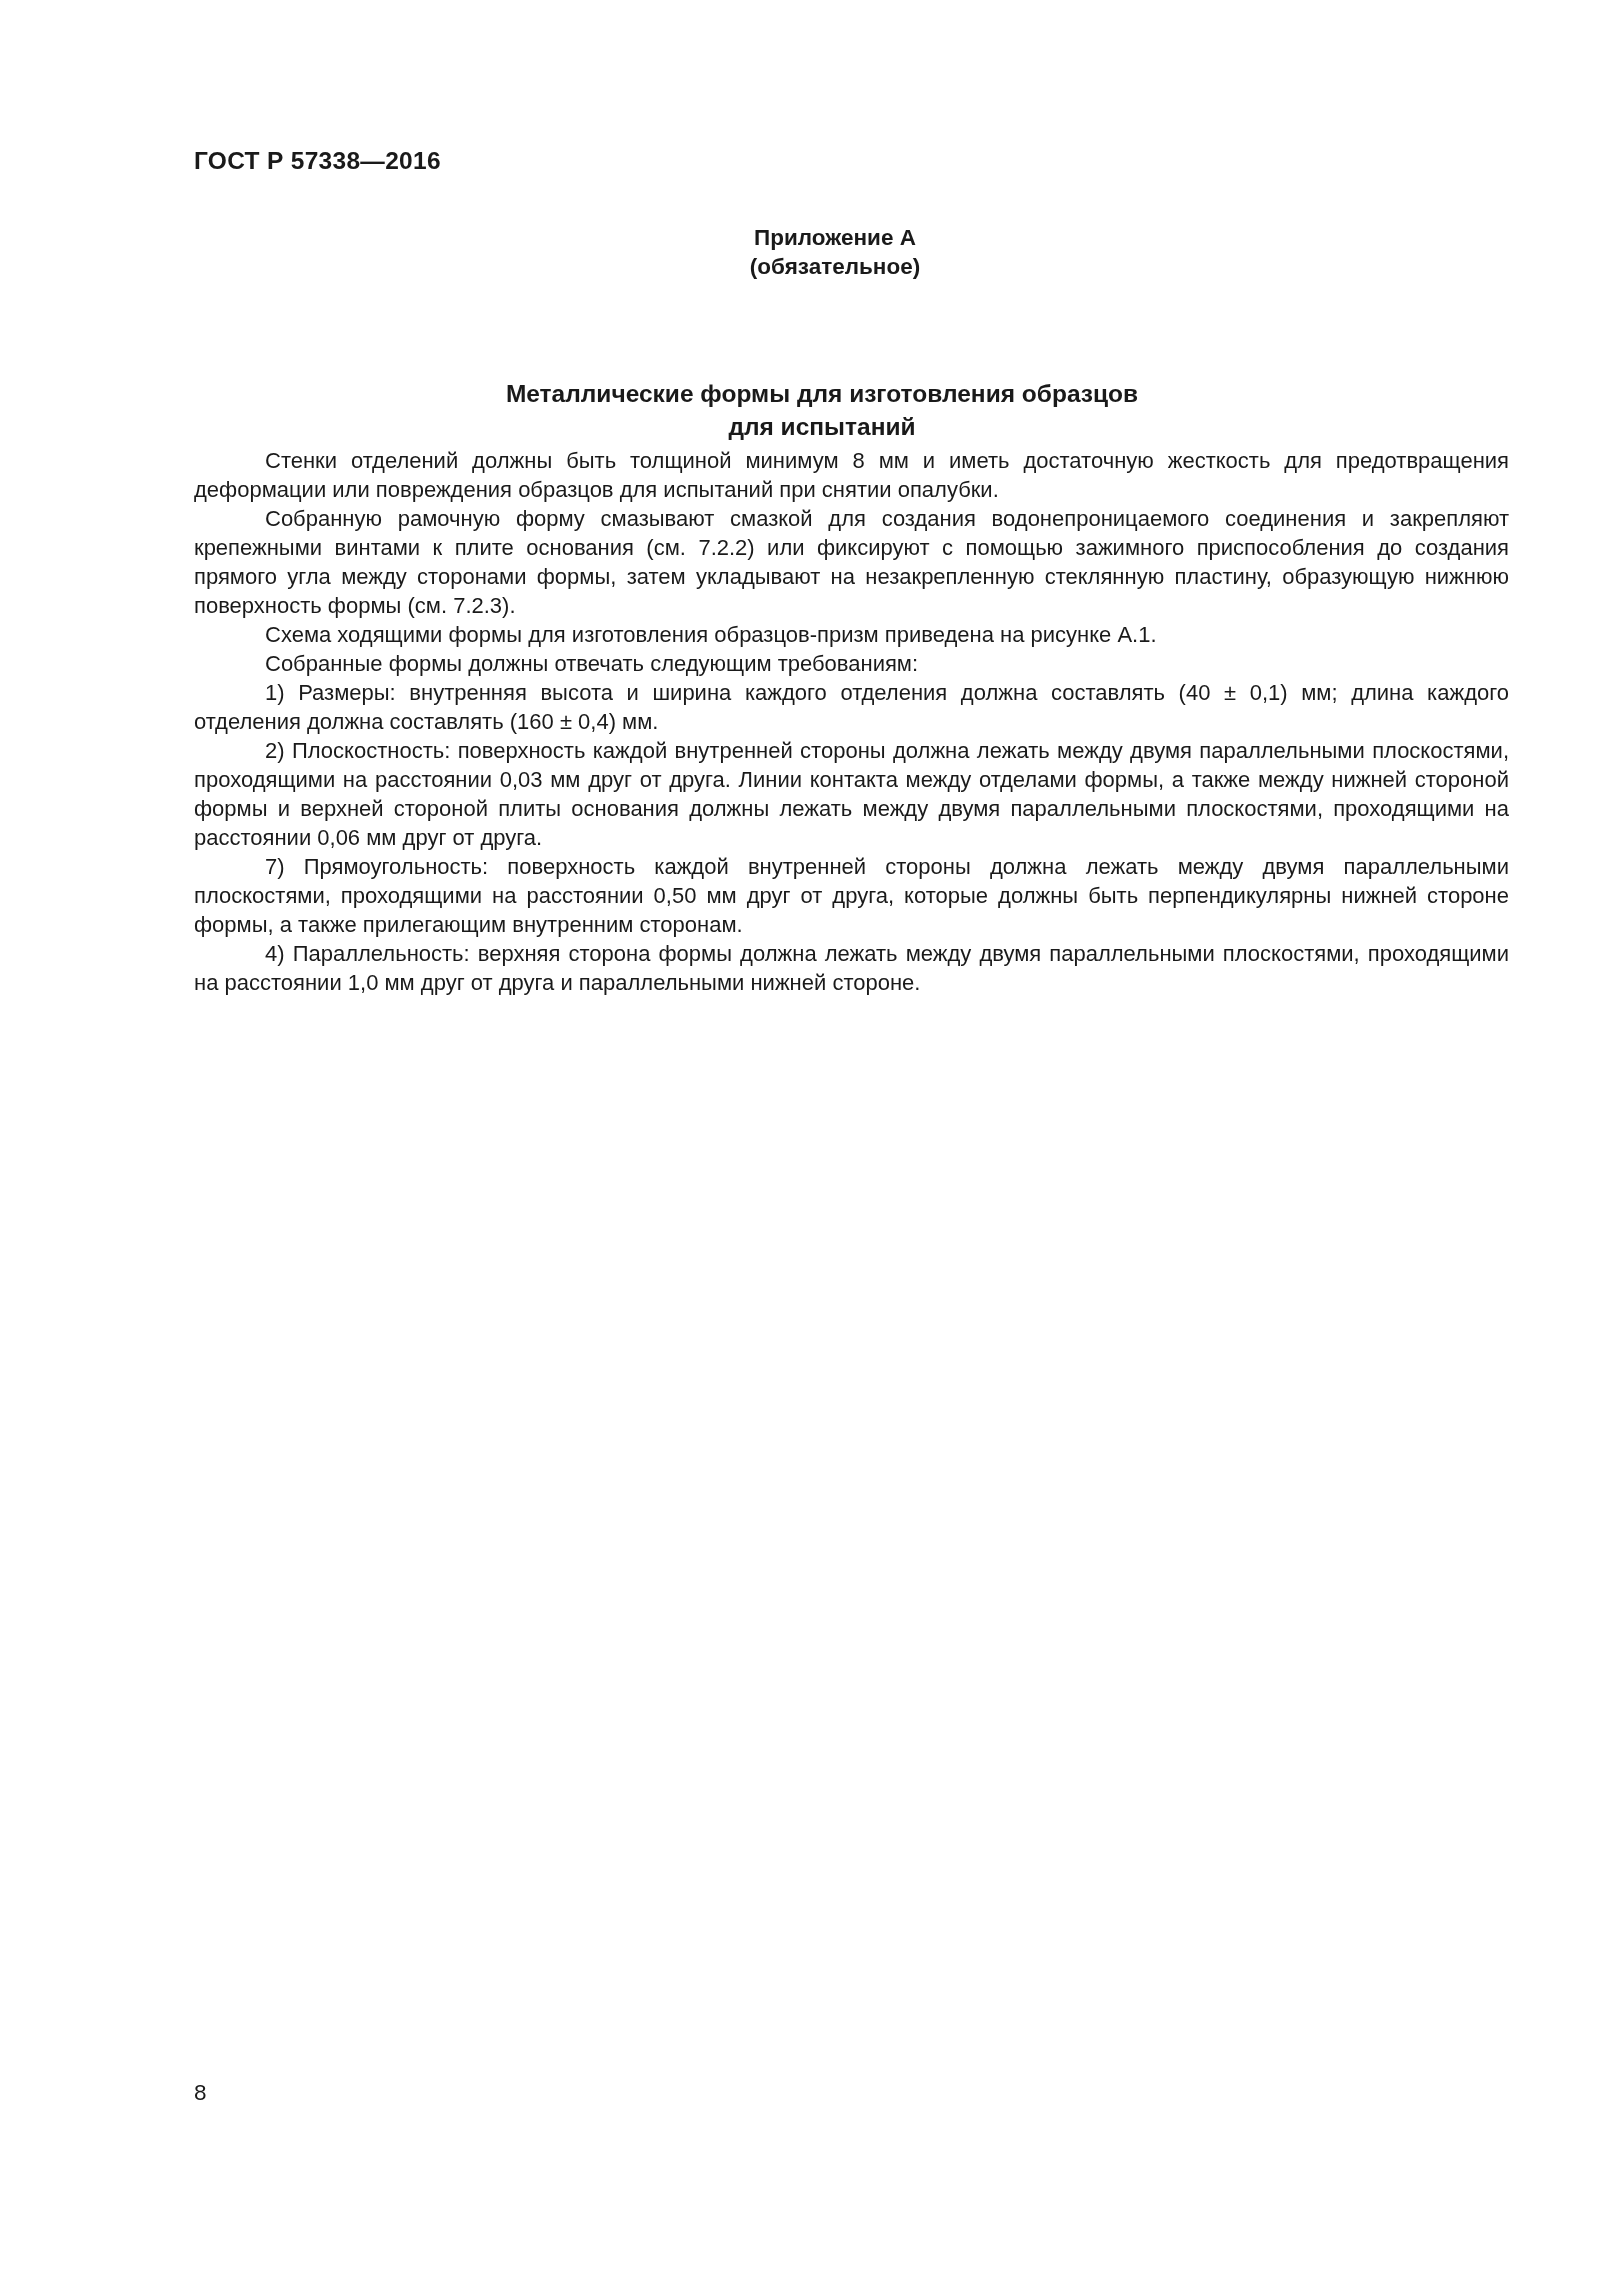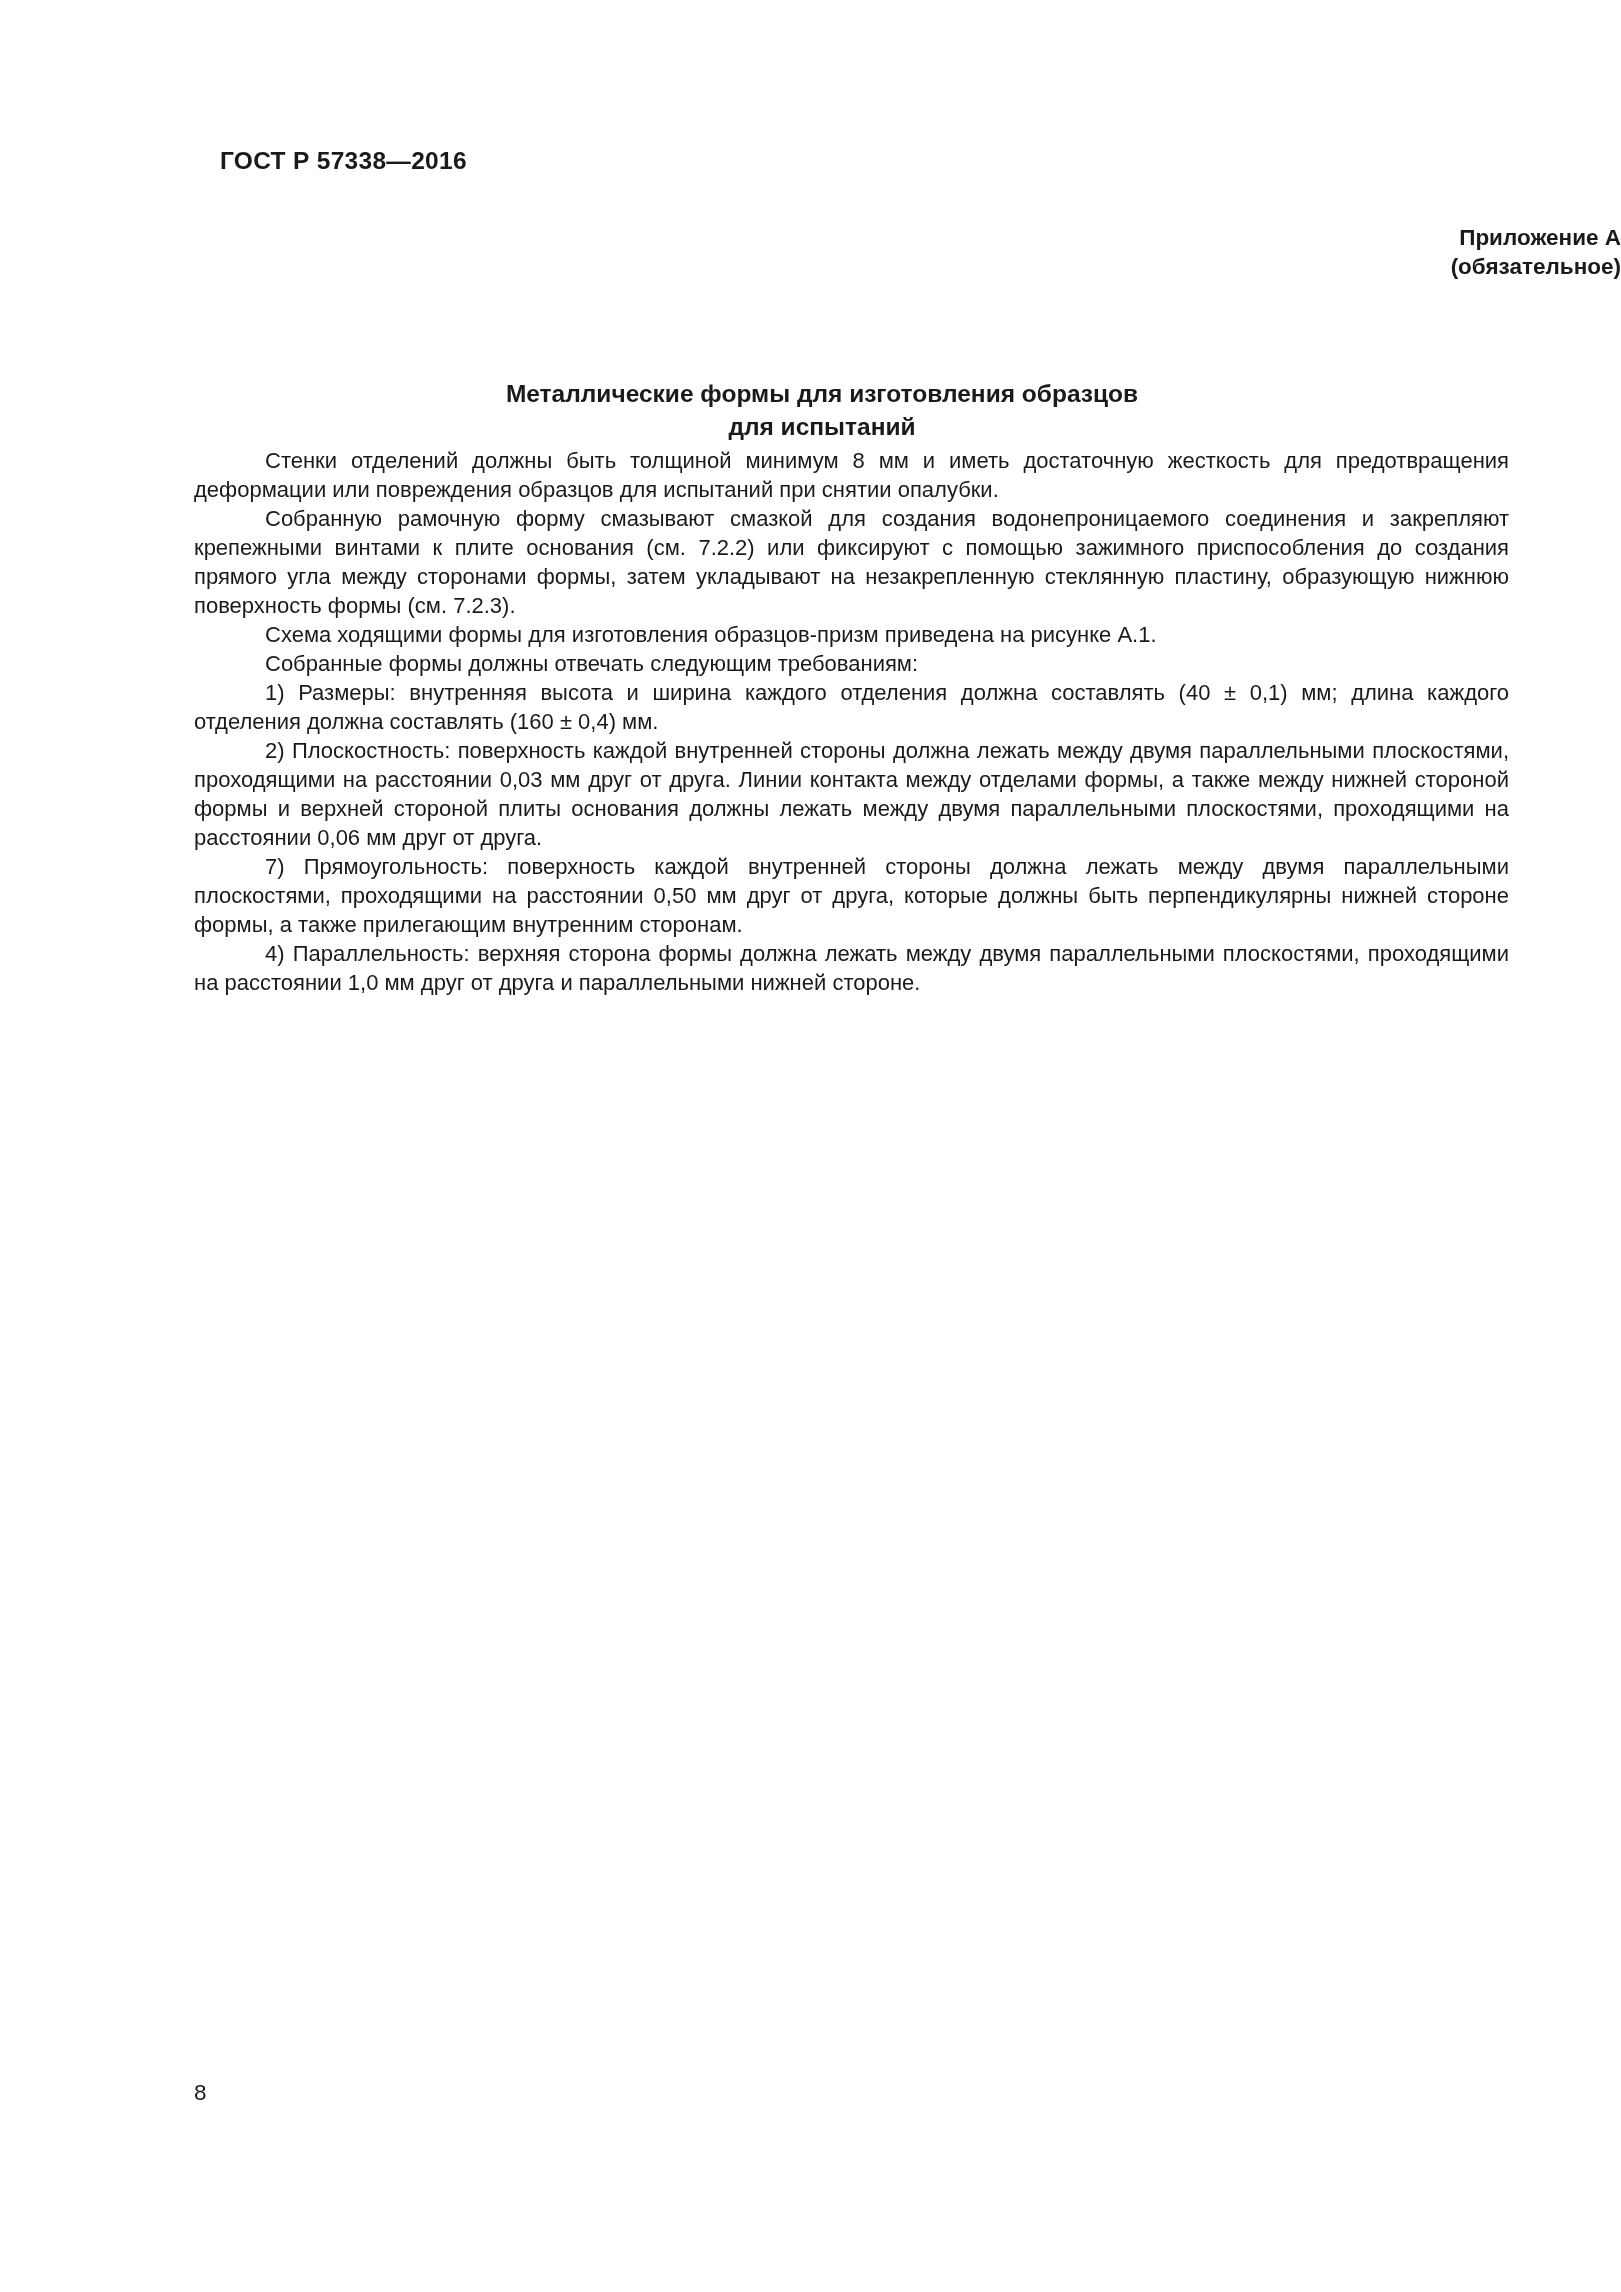--- a/index.html
+++ b/index.html
@@ -2,25 +2,25 @@
 <html><head>
   <meta charset="utf-8">
   <style>
     html, body { margin: 0; padding: 0; background: #ffffff; }
     body {
       width: 1621px; height: 2293px; position: relative; overflow: hidden;
       font-family: "Liberation Sans", sans-serif; color: #1a1a1a;
     }
     .doc-code {
       position: absolute; left: 194px; top: 147px;
-      font-size: 24.5px; font-weight: bold; letter-spacing: 0.3px; margin-left: 26px;
+      font-size: 24.5px; font-weight: bold; letter-spacing: 0.3px;
     }
     .appendix {
       position: absolute; left: 0; width: 1621px; top: 223px;
-      text-align: right; font-size: 22.5px; font-weight: bold; line-height: 29px;
+      text-align: center; font-size: 22.5px; font-weight: bold; line-height: 29px;
       padding-left: 49px; box-sizing: border-box;
     }
     .section-title {
       position: absolute; left: 0; width: 1621px; top: 377px;
       text-align: center; font-size: 24.5px; font-weight: bold; line-height: 33px;
       padding-left: 23px; box-sizing: border-box;
     }
     .body {
       position: absolute; left: 194px; width: 1315px; top: 446px;
       font-size: 22px; line-height: 29px; text-align: justify;

